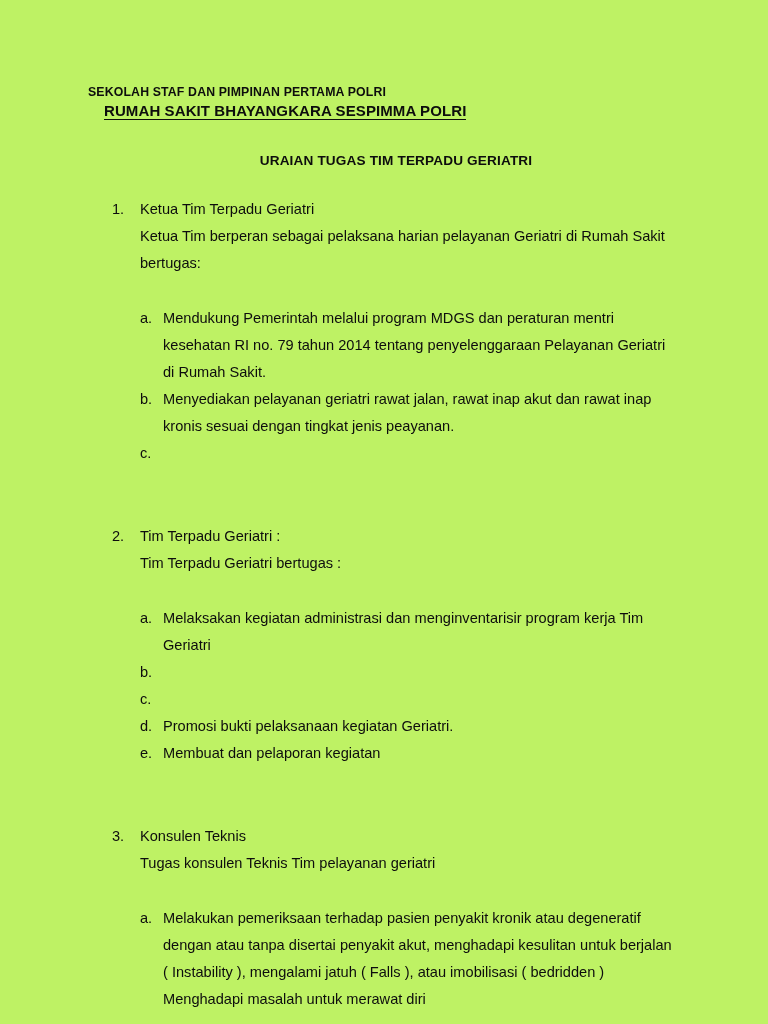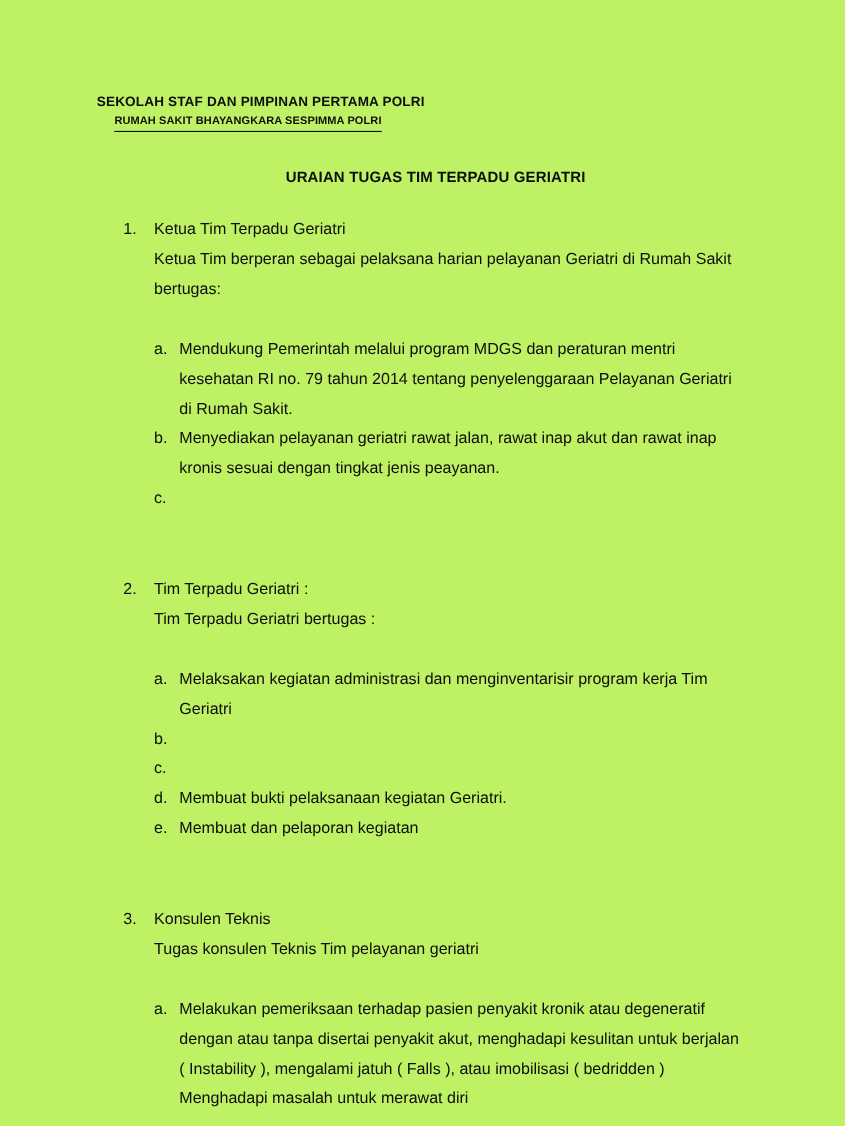--- a/index.html
+++ b/index.html
@@ -33,21 +33,21 @@
   .letterhead-line1 {
     font-size: 12.3px;
     font-weight: bold;
     letter-spacing: 0.15px;
     line-height: 16px;
     white-space: nowrap;
   }
   .letterhead-line2 {
     margin-left: 16px;
     margin-top: 3px;
-    font-size: 10px;
+    font-size: 15px;
     font-weight: bold;
     letter-spacing: 0.1px;
     line-height: 15px;
     display: inline-block;
     border-bottom: 1.3px solid #0d0d0d;
     padding-bottom: 1px;
     white-space: nowrap;
   }
 
   
@@ -138,21 +138,21 @@
         <div class="alpha-item"><span class="alpha-marker">c.</span></div>
       </div>
       <div class="gap-block-lg"></div>
       <div class="section">
         <div class="num-item"><span class="num-marker">2.</span><span class="num-text">Tim Terpadu Geriatri :</span></div>
         <div class="num-item"><span class="num-text">Tim Terpadu Geriatri bertugas :</span></div>
         <div class="gap-block"></div>
         <div class="alpha-item"><span class="alpha-marker">a.</span><span class="alpha-text">Melaksakan kegiatan administrasi dan menginventarisir program kerja Tim Geriatri</span></div>
         <div class="alpha-item"><span class="alpha-marker">b.</span></div>
         <div class="alpha-item"><span class="alpha-marker">c.</span></div>
-        <div class="alpha-item"><span class="alpha-marker">d.</span><span class="alpha-text">Membuat bukti pelaksanaan kegiatan Geriatri.</span></div>
+        <div class="alpha-item"><span class="alpha-marker">d.</span><span class="alpha-text">Promosi bukti pelaksanaan kegiatan Geriatri.</span></div>
         <div class="alpha-item"><span class="alpha-marker">e.</span><span class="alpha-text">Membuat dan pelaporan kegiatan</span></div>
       </div>
       <div class="gap-block-lg"></div>
       <div class="section">
         <div class="num-item"><span class="num-marker">3.</span><span class="num-text">Konsulen Teknis</span></div>
         <div class="num-item"><span class="num-text">Tugas konsulen Teknis Tim pelayanan geriatri</span></div>
         <div class="gap-block"></div>
         <div class="alpha-item"><span class="alpha-marker">a.</span><span class="alpha-text">Melakukan pemeriksaan terhadap pasien penyakit kronik atau degeneratif dengan atau tanpa disertai penyakit akut, menghadapi kesulitan untuk berjalan ( Instability ), mengalami jatuh ( Falls ), atau imobilisasi ( bedridden ) Menghadapi masalah untuk merawat diri</span></div>
       </div>
     </div>

